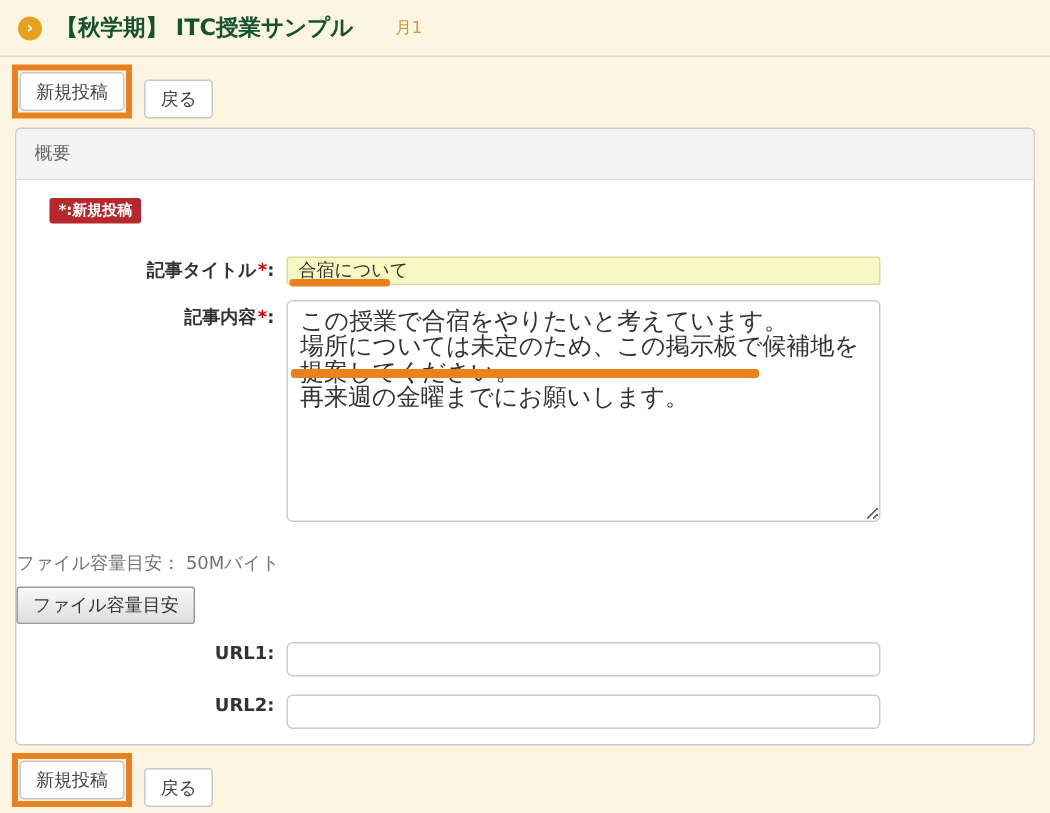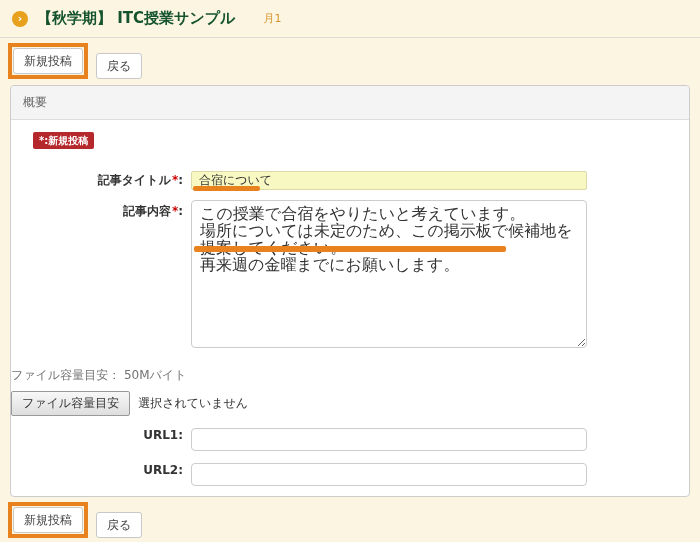--- a/index.html
+++ b/index.html
@@ -131,21 +131,20 @@
 再来週の金曜までにお願いします。</textarea>
         <div class="underline u-content"></div>
       </div>
     </div>
 
     <div class="row row-upload">
       <div class="ctrl">
         <div class="hint">ファイル容量目安： 50Mバイト</div>
         <div class="file-row">
           <button class="file-btn">ファイル容量目安</button>
-          <span class="file-status">選択されていません</span>
         </div>
       </div>
     </div>
 
     <div class="row row-url">
       <div class="flabel">URL1:</div>
       <div class="ctrl">
         <input class="input url-input" type="text" value="" style="">
       </div>
     </div>

